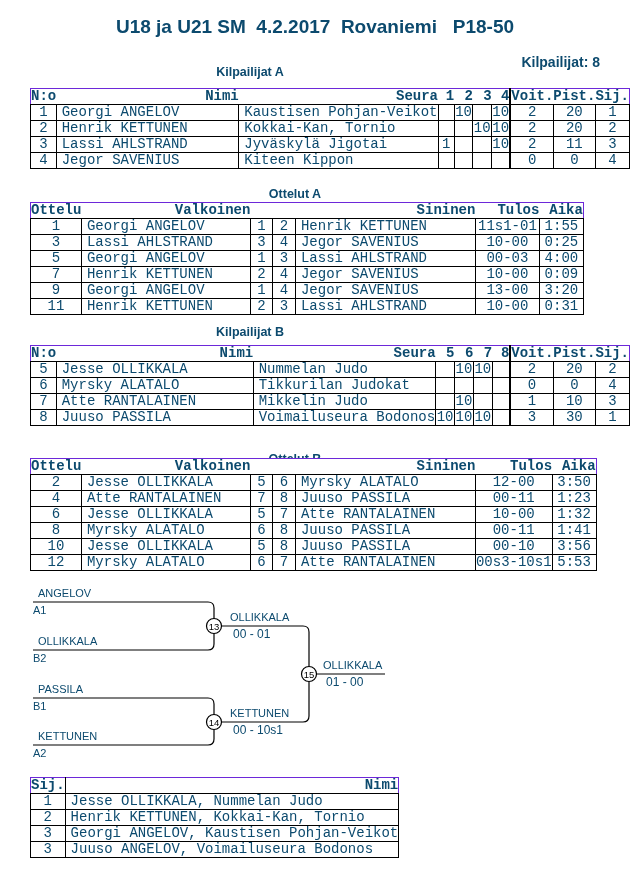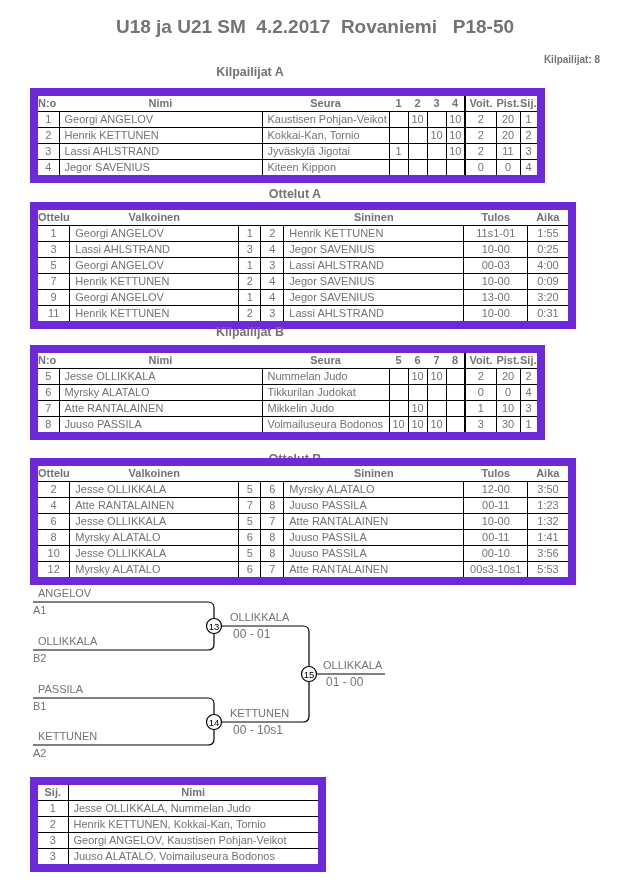--- a/index.html
+++ b/index.html
@@ -1,32 +1,32 @@
 <!DOCTYPE html>
 <html><head>
 <meta charset="utf-8">
 <style>
   html,body{margin:0;padding:0;background:#fff;}
   #page{position:relative;width:630px;height:891px;background:#fff;
-        font-family:"Liberation Sans",sans-serif;color:#737373;overflow:hidden;}
+        font-family:"Liberation Sans",sans-serif;color:#0c4a6e;overflow:hidden;}
   .title{position:absolute;top:16px;left:0;width:630px;text-align:center;
          font-size:19px;font-weight:bold;white-space:pre;}
-  .kpl-count{position:absolute;top:54px;right:30px;font-size:10px;font-weight:bold;}
+  .kpl-count{position:absolute;top:54px;right:30px;font-size:14px;font-weight:bold;}
   .sec-head{position:absolute;font-size:12.5px;font-weight:bold;text-align:center;}
   .h-ka{top:65px;left:0;width:500px;}
   .h-oa{top:187px;left:30px;width:530px;}
   .h-kb{top:325px;left:0;width:500px;}
   .h-ob{top:452px;left:30px;width:530px;}
   .h-tu{top:759px;left:30px;width:288px;}
   table.t{position:absolute;border-collapse:collapse;table-layout:fixed;
-          border:8px solid #6d28d9;font-size:11px;background:#fff;}
+          border:1px solid #6d28d9;font-size:14px;background:#fff;font-family:Liberation Mono, monospace;}
   .t td{border:1px solid #000;height:15px;line-height:15px;padding:0;
         overflow:hidden;white-space:nowrap;vertical-align:middle;}
   .t th{border:none;border-bottom:1px solid #000;height:15px;line-height:15px;
-        padding:0;font-weight:bold;text-align:center;white-space:nowrap;
+        padding:0;font-weight:bold;text-align:right;white-space:nowrap;
         overflow:visible;vertical-align:middle;}
   .t .c{text-align:center;}
   .t .l{text-align:left;padding-left:5px;}
   .t .hl{text-align:left;}
   .t .vthick{border-left:2px solid #000 !important;}
   #tableA{left:30px;top:88px;}
   #tableOA{left:30px;top:202px;}
   #tableB{left:30px;top:345px;}
   #tableOB{left:30px;top:458px;}
   #tableR{left:30px;top:777px;}
@@ -405,18 +405,18 @@
     <tr>
           <td class="c">2</td>
           <td class="l">Henrik KETTUNEN, Kokkai-Kan, Tornio</td>
         </tr>
     <tr>
           <td class="c">3</td>
           <td class="l">Georgi ANGELOV, Kaustisen Pohjan-Veikot</td>
         </tr>
     <tr>
           <td class="c">3</td>
-          <td class="l">Juuso ALATALO, Voimailuseura Bodonos</td>
+          <td class="l">Juuso ANGELOV, Voimailuseura Bodonos</td>
         </tr>
   </tbody>
     </table>
 
 </div>
 
 </body></html>

